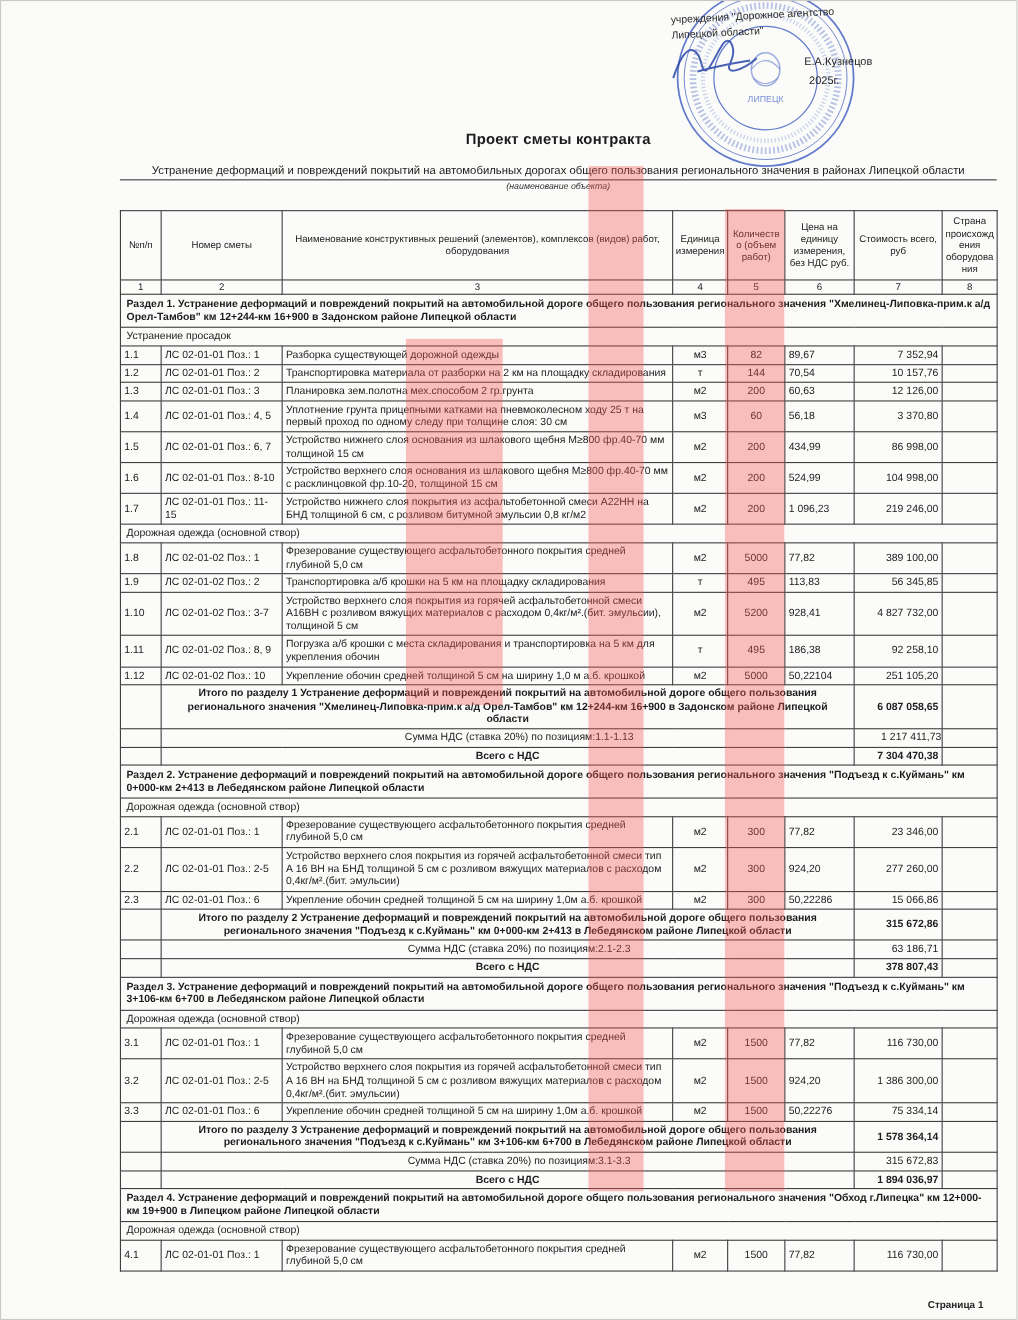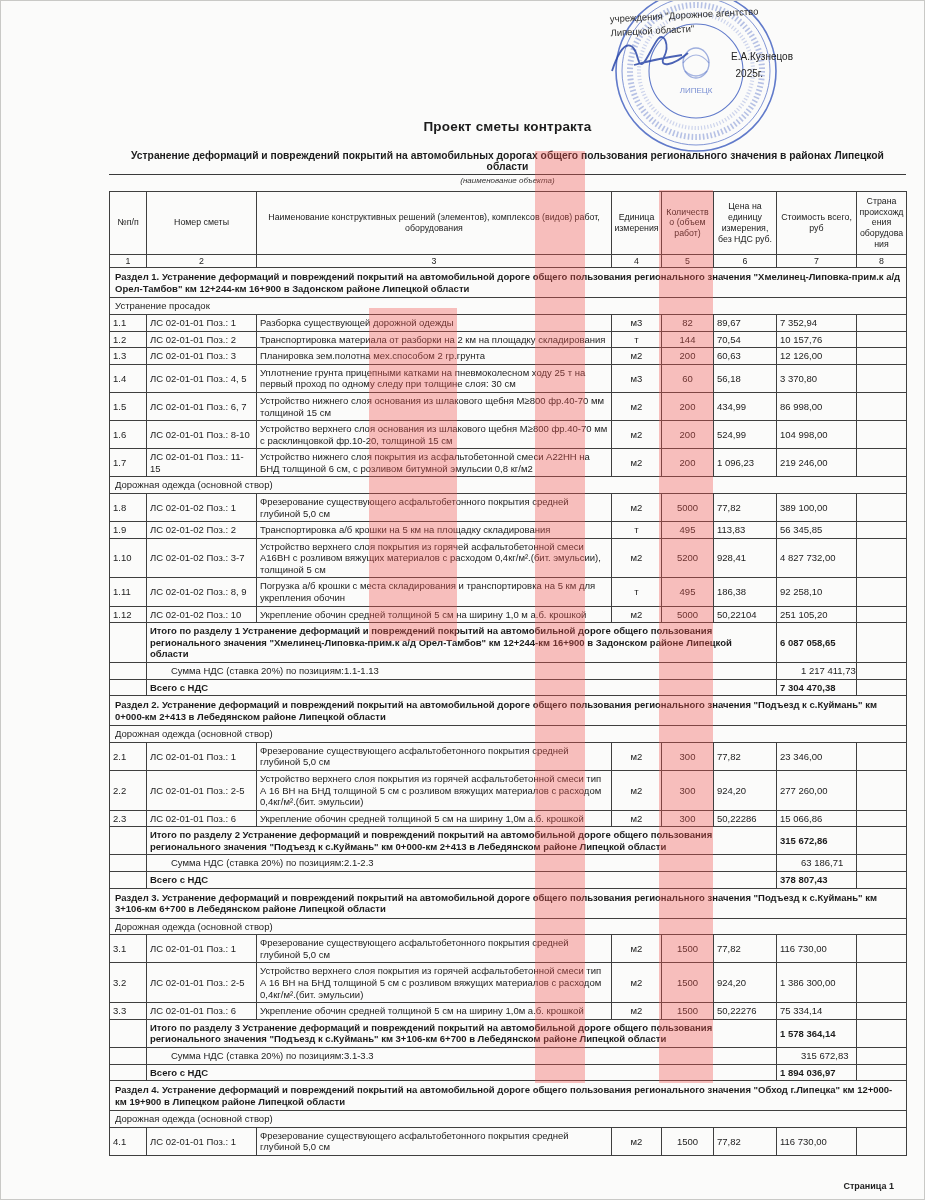--- a/index.html
+++ b/index.html
@@ -24,21 +24,21 @@
   .year   { position:absolute; right:48px; top:67px; font-size:10px; color:#222; }
   .seal   { position:absolute; left:16px; top:-14px; opacity:.8; }
   .signature-svg { position:absolute; left:8px; top:24px; }
 
   
   .doc-title {
     position:absolute; top:118px; left:108px; width:797px;
     text-align:center; font-weight:700; font-size:13.5px; letter-spacing:.2px;
   }
   .subtitle-wrap { position:absolute; top:149px; left:108px; width:797px; text-align:center; }
-  .subtitle { font-weight:700; font-size:10.3px; padding-bottom:2px; border-bottom:1px solid #3a3a3a; }
+  .subtitle { font-weight:400; font-size:10.3px; padding-bottom:2px; border-bottom:1px solid #3a3a3a; }
   .subtitle-caption { font-size:8px; font-style:italic; margin-top:1px; color:#333; }
 
   
   table.estimate {
     position:absolute; top:190px; left:108px; width:797px;
     border-collapse:collapse; table-layout:fixed;
     font-size:9.5px; line-height:1.22;
   }
   .estimate th, .estimate td {
     border:1px solid #3f3f3f; padding:2px 3px; vertical-align:middle;
@@ -48,22 +48,22 @@
   .estimate .colnum td { text-align:center; font-size:8.8px; padding:1px 2px; }
 
   .r-section td { font-weight:700; padding:3px 5px; text-align:left; }
   .r-subsection td { padding:2px 5px; text-align:left; }
   .c-num   { text-align:left; }
   .c-est   { text-align:left; }
   .c-name  { text-align:left; }
   .c-unit  { text-align:center; }
   .c-qty   { text-align:center; }
   .c-price { white-space:nowrap; }
-  .c-total { white-space:nowrap;margin-left:36px; }
-  .c-label { text-align:left;margin-top:27px; }
+  .c-total { text-align:right; white-space:nowrap;margin-left:36px; }
+  .c-label { text-align:center;margin-top:27px; }
   .r-total td { font-weight:700; }
   .r-nds td   { font-weight:400;padding-left:24px; }
   .r-vsego td { font-weight:700; }
 
   
   .hl { position:absolute; background:rgba(240,82,78,.36); z-index:6; }
   .hl-a { left:368px; top:307px; width:88px;  height:333px; }
   .hl-b { left:534px; top:150px; width:50px;  height:932px; }
   .hl-c { left:658px; top:189px; width:54px;  height:893px; }
 

